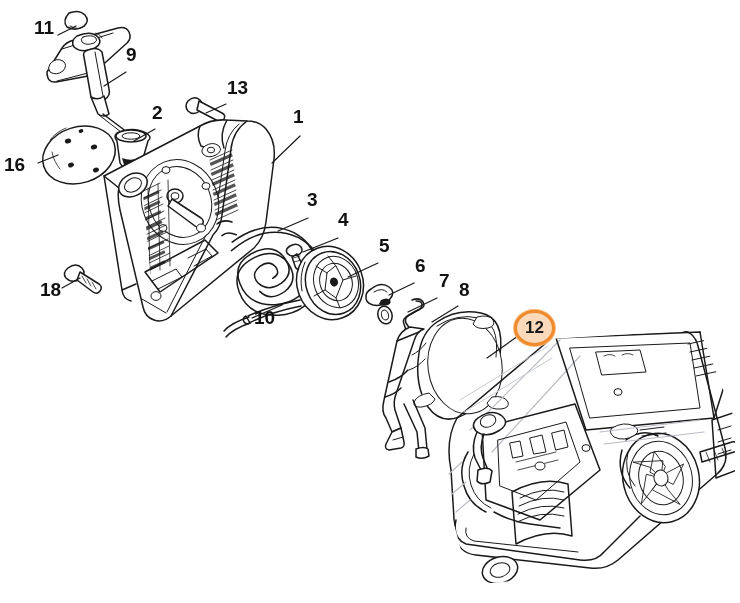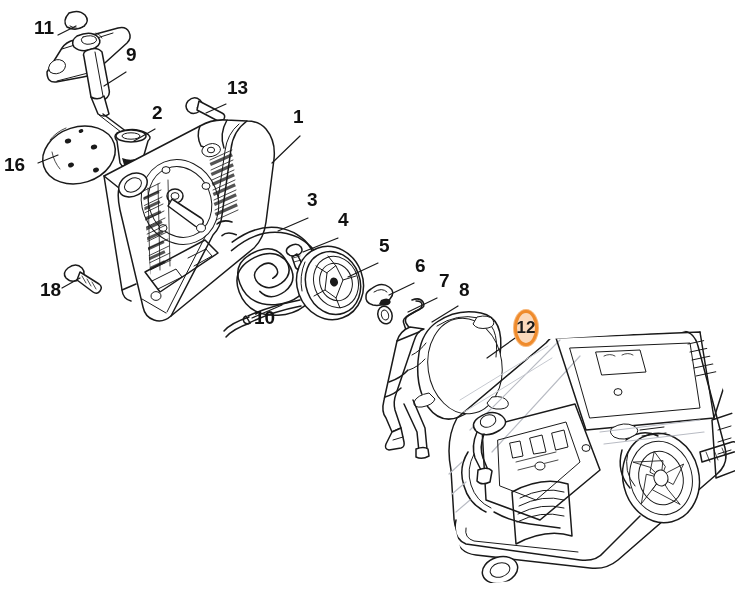--- a/index.html
+++ b/index.html
@@ -13,21 +13,21 @@
     font-weight:bold;
     font-size:19px;
     color:#111111;
     line-height:1;
     white-space:nowrap;
     user-select:none;
     text-align:right;
   }
   .badge{
     position:absolute;
-    width:24px;height:36px;
+    width:41px;height:36px;
     border-radius:50%;
     background:#fbd9bb;
     border:3px solid #ef8b2c;
     box-sizing:border-box;
     display:flex;align-items:center;justify-content:center;
     font-family:"Liberation Sans", sans-serif;
     font-weight:bold;font-size:17px;color:#1a1a1a;
     box-shadow:0 0 0 1px #f7b77a;
   }
 </style>

